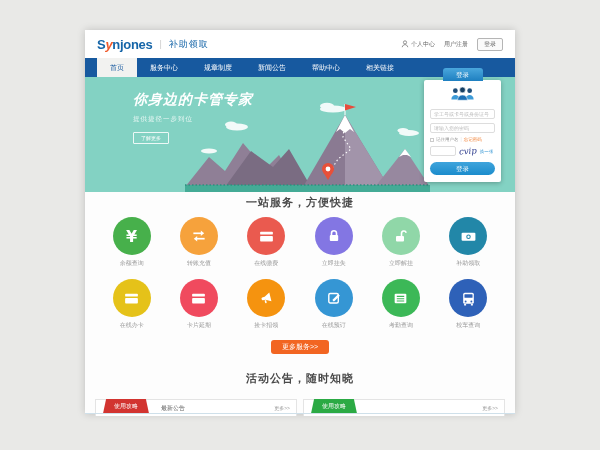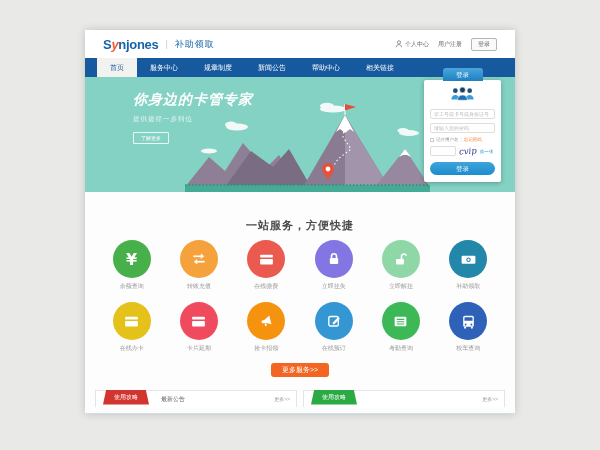--- a/index.html
+++ b/index.html
@@ -2,21 +2,21 @@
 <html><head>
 <meta charset="utf-8">
 <style>
   * { margin:0; padding:0; box-sizing:border-box; }
   html,body { width:600px; height:450px; overflow:hidden; background:#e9e9e7;
     font-family:"Liberation Sans","DejaVu Sans",sans-serif; }
   .page { position:absolute; left:85px; top:30px; width:430px; height:384px;
     background:#fdfdfd; box-shadow:0 0 8px rgba(0,0,0,.18); overflow:visible; }
 
   
-  .hdr { height:28px; background:#fff; display:flex; align-items:center; padding:0 18px; }
+  .hdr { height:28px; background:#fff; display:flex; align-items:center; padding:0 12px; }
   .logo { font-size:13px; font-weight:bold; color:#1565a8; letter-spacing:-.3px; }
   .logo .y { color:#f0592a; font-style:italic; }
   .hdr-div { color:#ccc; font-size:9px; margin:0 7px; }
   .site-name { color:#1565a8; font-size:9px; letter-spacing:1px; }
   .hdr-right { margin-left:auto; display:flex; align-items:center; gap:9px; }
   .hdr-link { font-size:6px; color:#666; display:flex; align-items:center; gap:2px; cursor:pointer; }
   .hdr-login { font-size:6px; color:#555; border:1px solid #b5b5b5; border-radius:2px;
     padding:1px 6px; background:#fafafa; cursor:pointer; }
 
   
@@ -50,21 +50,21 @@
   .cap-row { display:flex; align-items:center; gap:3px; margin-top:4px; }
   .cap-row input { width:26px; margin-top:0; flex:none; }
   .cap-img { font-family:"DejaVu Serif",serif; font-style:italic; font-size:8.5px;
     color:#2b3a8c; transform:rotate(-4deg); cursor:pointer; }
   .cap-ref { font-size:4.5px; color:#3596d4; cursor:pointer; }
   .login-submit { margin-top:6px; height:13px; border-radius:7px;
     background:linear-gradient(#3fa4dc,#1b8ccc); color:#fff; font-size:6.5px;
     text-align:center; line-height:13px; cursor:pointer; }
 
   
-  .svc-sec { padding-top:26px; background:#fdfdfd; }
+  .svc-sec { padding-top:3px; background:#fdfdfd; }
   .sec-title { text-align:center; font-size:11px; color:#4a4a4a; font-weight:600; letter-spacing:1px; }
   .svc-grid { width:404px; margin:7px auto 0; display:grid;
     grid-template-columns:repeat(6,1fr); row-gap:12px; }
   .svc { text-align:center; cursor:pointer; }
   .svc-circle { width:38px; height:38px; border-radius:50%; margin:0 auto;
     display:flex; align-items:center; justify-content:center; }
   .svc-glyph { font-size:16px; color:#fff; font-weight:bold; font-family:"DejaVu Sans",sans-serif; }
   .svc-label { font-size:6px; color:#999; margin-top:4px; line-height:8px; }
   .more-btn { display:block; margin:11px auto 0; width:58px; height:14px; background:#f26522;
     border:none; border-radius:3px; color:#fff; font-size:7px; line-height:14px;
@@ -310,20 +310,21 @@
               <rect x="10.2" y="13.2" width="2" height="1.4" rx=".5" fill="#fff"></rect>
             </svg>
         </div>
         <div class="svc-label">校车查询</div>
       </div>
 
     </div>
     <div class="more-btn">更多服务&gt;&gt;</div>
   </div>
 
+  <div class="ann-title">活动公告，随时知晓</div>
   <div class="panels">
     <div class="panel">
       <div class="ribbon red">使用攻略</div>
       <span class="panel-tab2">最新公告</span>
       <span class="panel-more">更多&gt;&gt;</span>
     </div>
     <div class="panel">
       <div class="ribbon green">使用攻略</div>
       <span class="panel-more">更多&gt;&gt;</span>
     </div>

